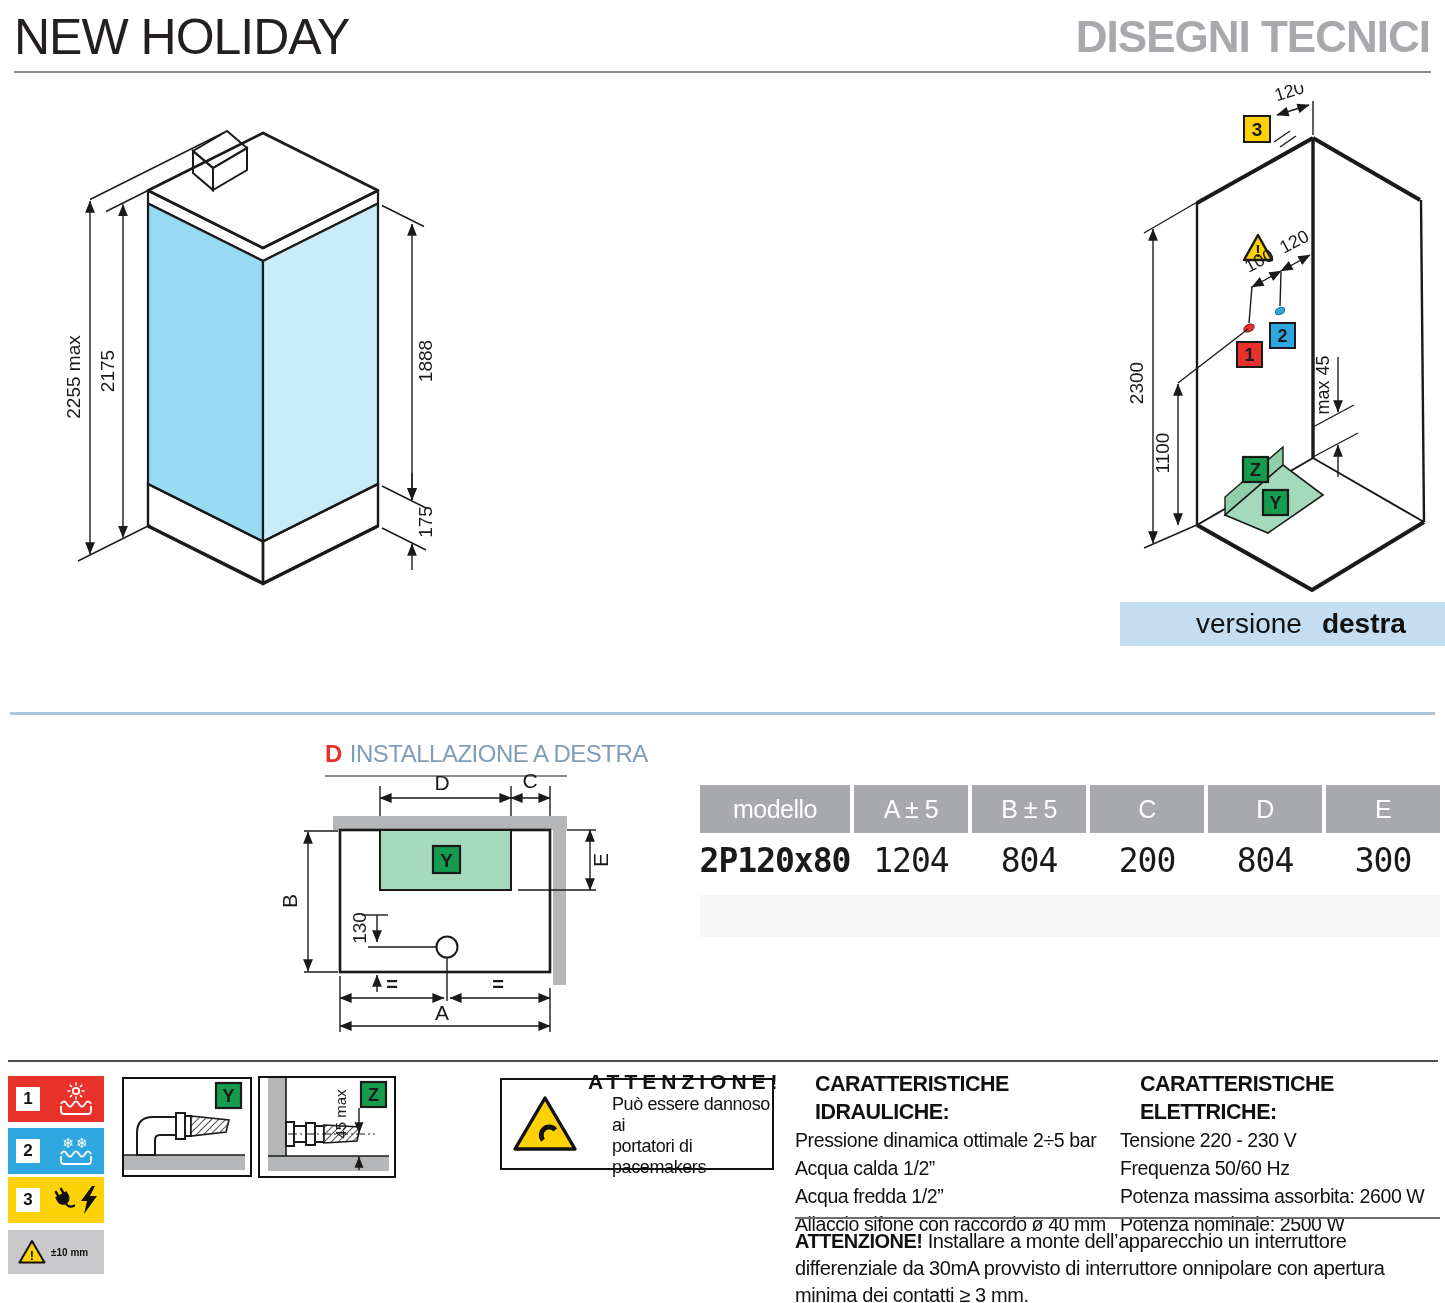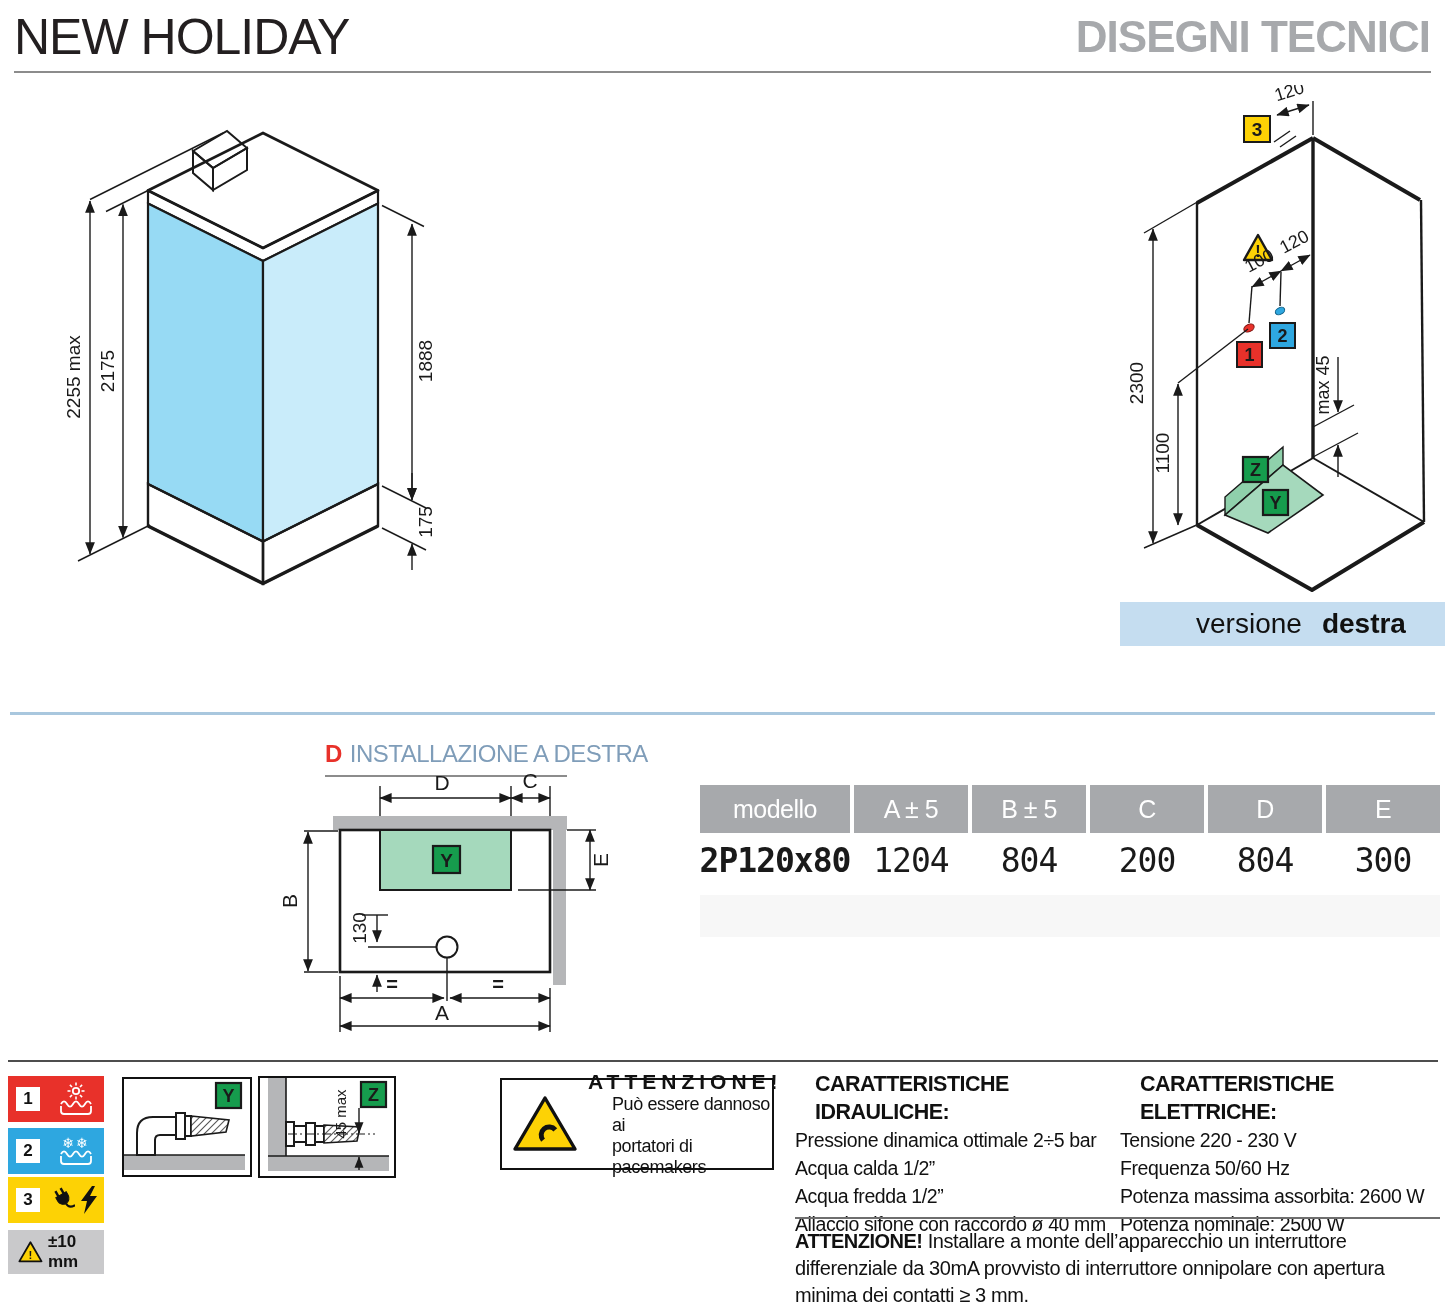--- a/index.html
+++ b/index.html
@@ -48,21 +48,21 @@
   
   .band{left:8px;width:96px;height:46px;display:flex;align-items:center;gap:8px;padding-left:8px;box-sizing:border-box;}
   .band-red{top:1076px;background:var(--red);}
   .band-blue{top:1128px;background:var(--blue);}
   .band-yellow{top:1177px;background:var(--yellow);}
   .band-gray{top:1230px;background:#c9c9cb;height:44px;gap:5px;}
   .chip{width:24px;height:24px;background:#fff;display:flex;align-items:center;justify-content:center;
         font-size:17px;font-weight:700;color:#111;flex:none;}
   .band .icons{display:flex;flex-direction:column;align-items:center;line-height:1;flex:1;}
   .flakes{color:#fff;font-size:14px;letter-spacing:2px;}
-  .tol-text{font-size:17px;font-weight:700;color:#111;}
+  .tol-text{font-size:10px;font-weight:700;color:#111;}
 
   
   .detail{background:#fff;border:2.5px solid #111;}
   .detail-y{left:122px;top:1077px;width:126px;height:96px;}
   .detail-z{left:258px;top:1076px;width:134px;height:98px;}
 
   
   .pm-box{left:500px;top:1078px;width:274px;height:92px;border:2.5px solid #111;background:#fff;
      display:flex;align-items:center;box-sizing:border-box;}
   .pm-text{margin-left:10px;}

